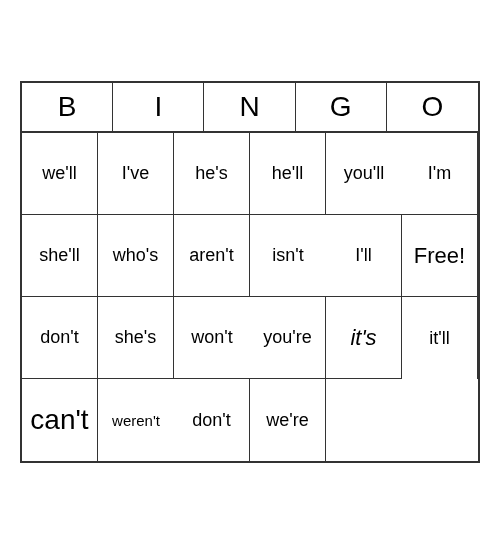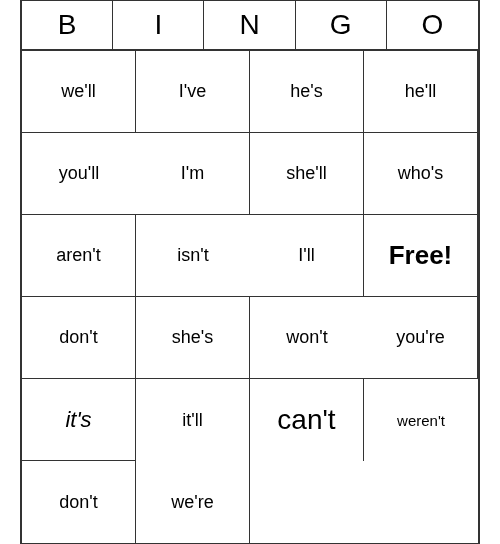--- a/index.html
+++ b/index.html
@@ -36,21 +36,21 @@
       font-weight: normal;
       border-right: 1px solid #333;
     }
 
     .bingo-header-cell:last-child {
       border-right: none;
     }
 
     .bingo-grid {
       display: grid;
-      grid-template-columns: repeat(4, 1fr);
+      grid-template-columns: repeat(6, 1fr);
     }
 
     .bingo-cell {
       border-right: 1px solid #333;
       border-bottom: 1px solid #333;
       text-align: center;
       padding: 6px 4px;
       font-size: 18px;
       min-height: 82px;
       display: flex;
@@ -83,21 +83,21 @@
       <div class="bingo-cell">I've</div>
       <div class="bingo-cell">he's</div>
       <div class="bingo-cell">he'll</div>
       <div class="bingo-cell">you'll</div>
       <div class="bingo-cell">I'm</div>
       <div class="bingo-cell">she'll</div>
       <div class="bingo-cell">who's</div>
       <div class="bingo-cell">aren't</div>
       <div class="bingo-cell">isn't</div>
       <div class="bingo-cell">I'll</div>
-      <div class="bingo-cell" style="font-size: 26px; font-weight: bold;">Free!</div>
+      <div class="bingo-cell" style="font-size: 22px; font-weight: normal;">Free!</div>
       <div class="bingo-cell">don't</div>
       <div class="bingo-cell">she's</div>
       <div class="bingo-cell">won't</div>
       <div class="bingo-cell">you're</div>
       <div class="bingo-cell" style="font-size: 22px; font-style: italic;">it's</div>
       <div class="bingo-cell">it'll</div>
       <div class="bingo-cell" style="font-size: 28px;">can't</div>
       <div class="bingo-cell" style="font-size: 15px;">weren't</div>
       <div class="bingo-cell">don't</div>
       <div class="bingo-cell">we're</div>

